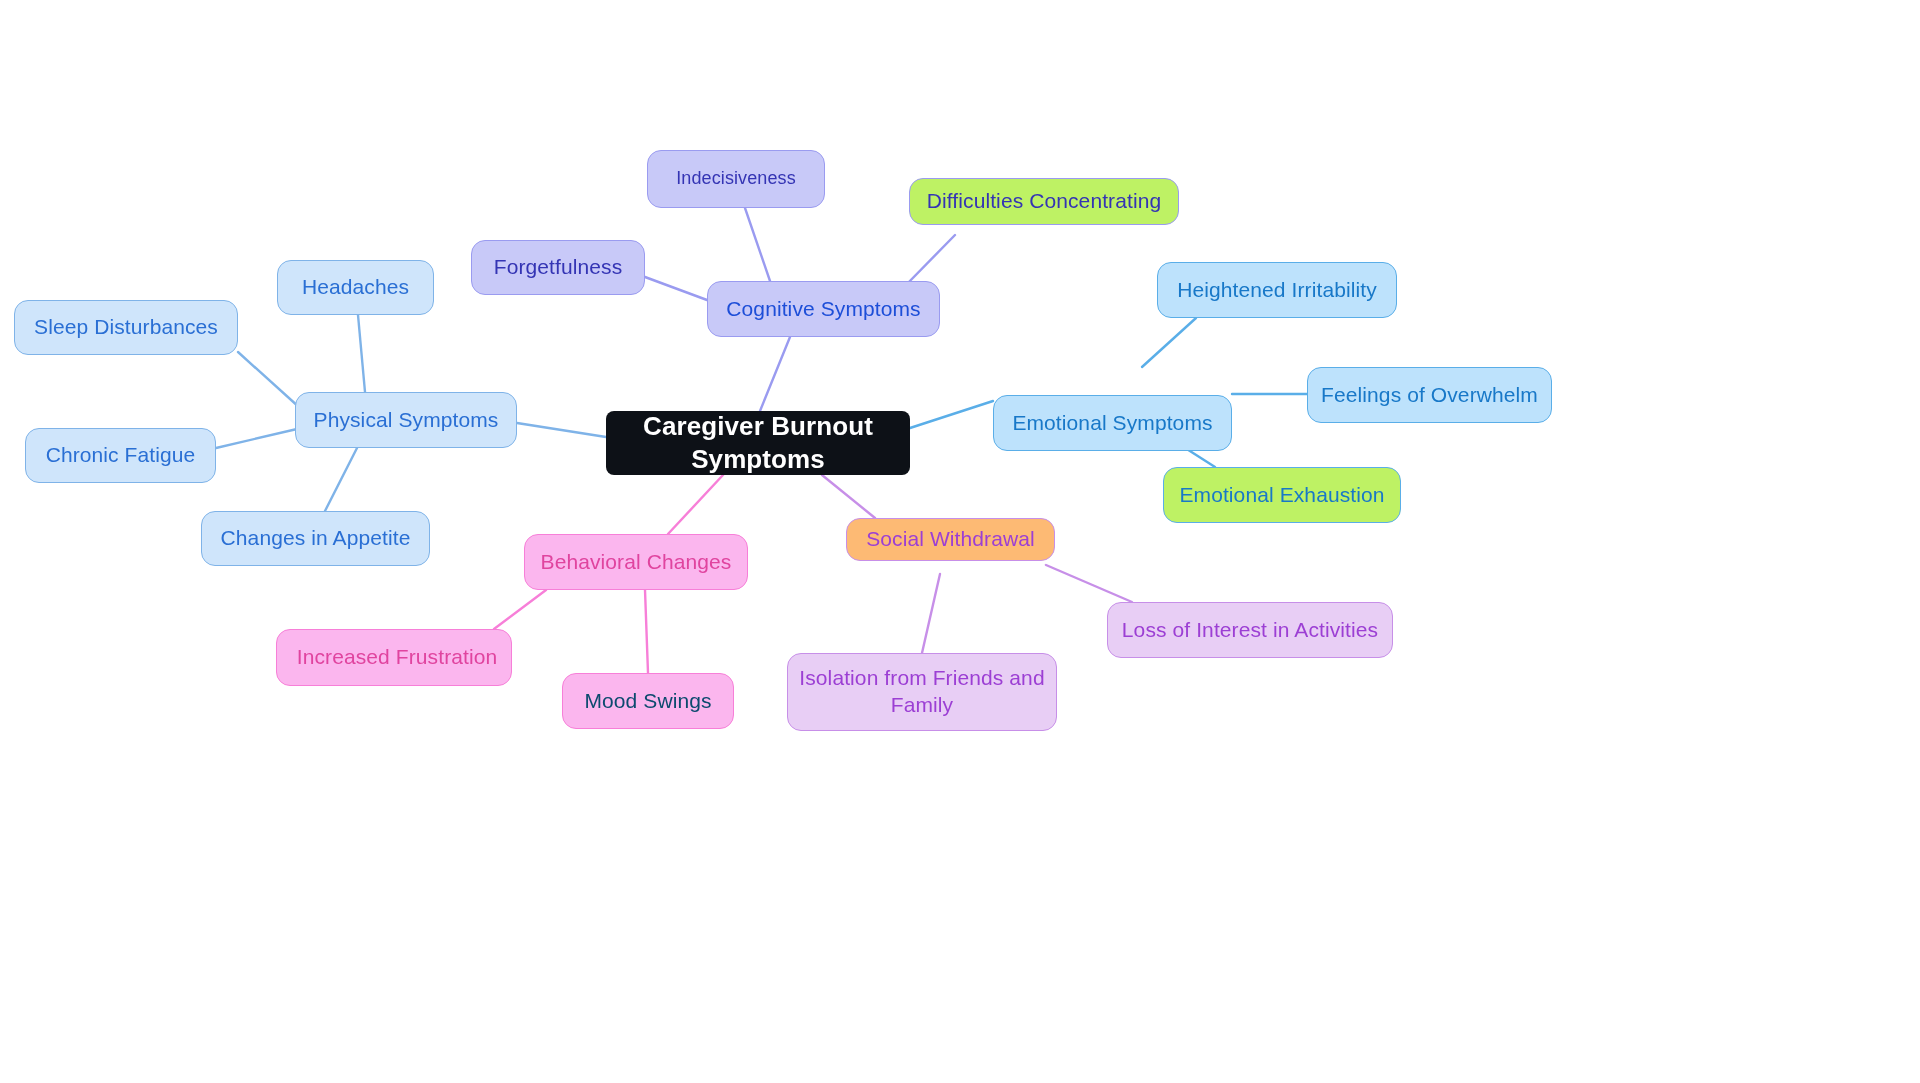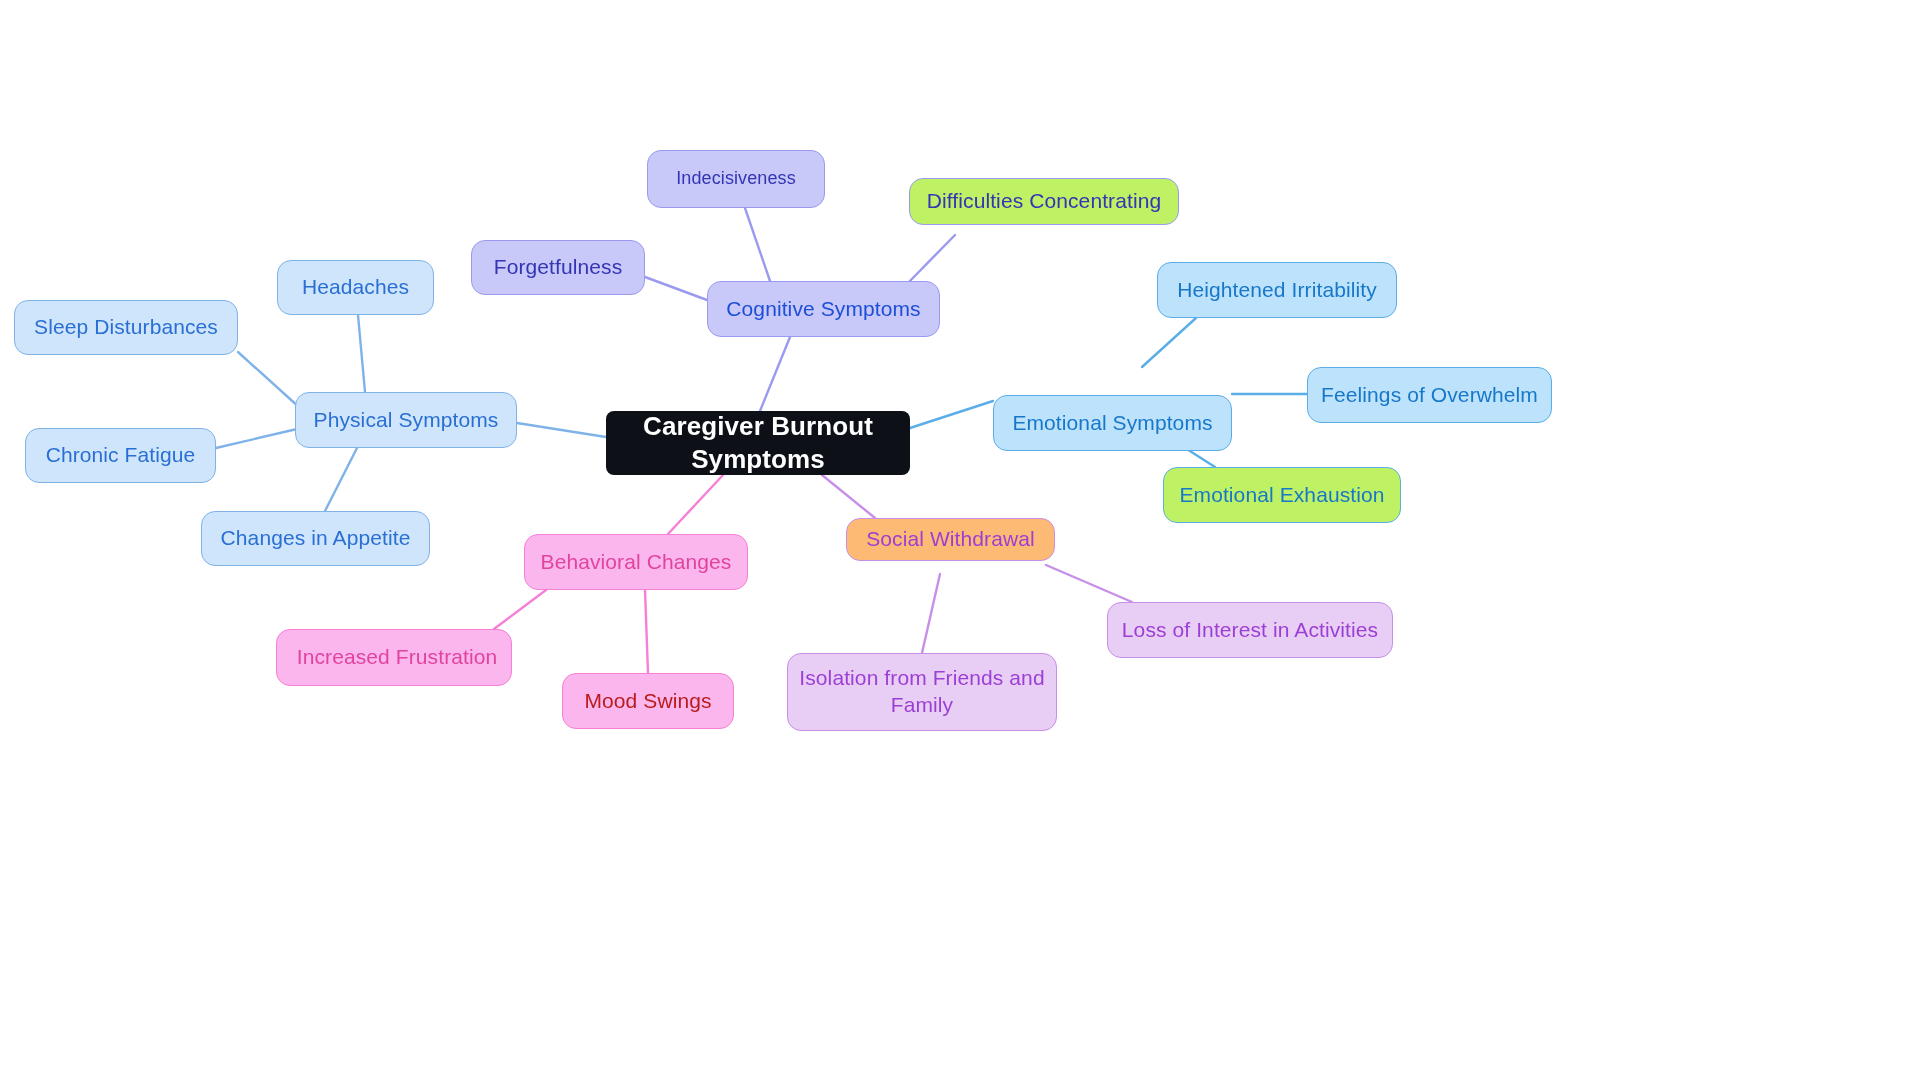--- a/index.html
+++ b/index.html
@@ -84,19 +84,19 @@
       <div class="node" style="left: 707px; top: 281px; width: 233px; height: 56px; font-size: 21px; background: rgb(200, 201, 248); border-color: rgb(154, 155, 240); color: #1d4ed8;">Cognitive Symptoms</div>
       <div class="node" style="left: 647px; top: 150px; width: 178px; height: 58px; font-size: 18px; background: rgb(200, 201, 248); border-color: rgb(154, 155, 240); color: rgb(52, 52, 180);">Indecisiveness</div>
       <div class="node" style="left: 471px; top: 240px; width: 174px; height: 55px; font-size: 21px; background: rgb(200, 201, 248); border-color: rgb(154, 155, 240); color: rgb(52, 52, 180);">Forgetfulness</div>
       <div class="node" style="left: 870px; top: 178px; width: 270px; height: 47px; font-size: 21px; background: #bef264; border-color: rgb(154, 155, 240); color: rgb(52, 52, 180); margin-left: 39px;">Difficulties Concentrating</div>
       <div class="node" style="left: 993px; top: 367px; width: 239px; height: 56px; font-size: 21px; background: rgb(189, 226, 252); border-color: rgb(90, 174, 232); color: rgb(24, 120, 200); margin-top: 28px;">Emotional Symptoms</div>
       <div class="node" style="left: 1157px; top: 262px; width: 240px; height: 56px; font-size: 21px; background: rgb(189, 226, 252); border-color: rgb(90, 174, 232); color: rgb(24, 120, 200);">Heightened Irritability</div>
       <div class="node" style="left: 1307px; top: 367px; width: 245px; height: 56px; font-size: 21px; background: rgb(189, 226, 252); border-color: rgb(90, 174, 232); color: rgb(24, 120, 200);">Feelings of Overwhelm</div>
       <div class="node" style="left: 1163px; top: 467px; width: 238px; height: 56px; font-size: 21px; background: #bef264; border-color: rgb(90, 174, 232); color: rgb(24, 120, 200);">Emotional Exhaustion</div>
       <div class="node" style="left: 524px; top: 534px; width: 224px; height: 56px; font-size: 21px; background: rgb(251, 182, 238); border-color: rgb(247, 127, 216); color: rgb(224, 68, 159);">Behavioral Changes</div>
       <div class="node" style="left: 276px; top: 629px; width: 236px; height: 57px; font-size: 21px; background: rgb(251, 182, 238); border-color: rgb(247, 127, 216); color: rgb(224, 68, 159); padding-left: 16px;">Increased Frustration</div>
-      <div class="node" style="left: 562px; top: 673px; width: 172px; height: 56px; font-size: 21px; background: rgb(251, 182, 238); border-color: rgb(247, 127, 216); color: #b91c1c;">Mood Swings</div>
+      <div class="node" style="left: 562px; top: 673px; width: 172px; height: 56px; font-size: 21px; background: rgb(251, 182, 238); border-color: rgb(247, 127, 216); color: #0c4a6e;">Mood Swings</div>
       <div class="node" style="left: 846px; top: 518px; width: 209px; height: 43px; font-size: 21px; background: #fdba74; border-color: rgb(199, 143, 232); color: rgb(156, 63, 212);">Social Withdrawal</div>
       <div class="node" style="left: 1107px; top: 602px; width: 286px; height: 56px; font-size: 21px; background: rgb(232, 206, 245); border-color: rgb(199, 143, 232); color: rgb(156, 63, 212);">Loss of Interest in Activities</div>
       <div class="node" style="left: 787px; top: 653px; width: 270px; height: 78px; font-size: 21px; background: rgb(232, 206, 245); border-color: rgb(199, 143, 232); color: rgb(156, 63, 212);">Isolation from Friends and
 Family</div>
     </div>
 </div>
 
 </body></html>

